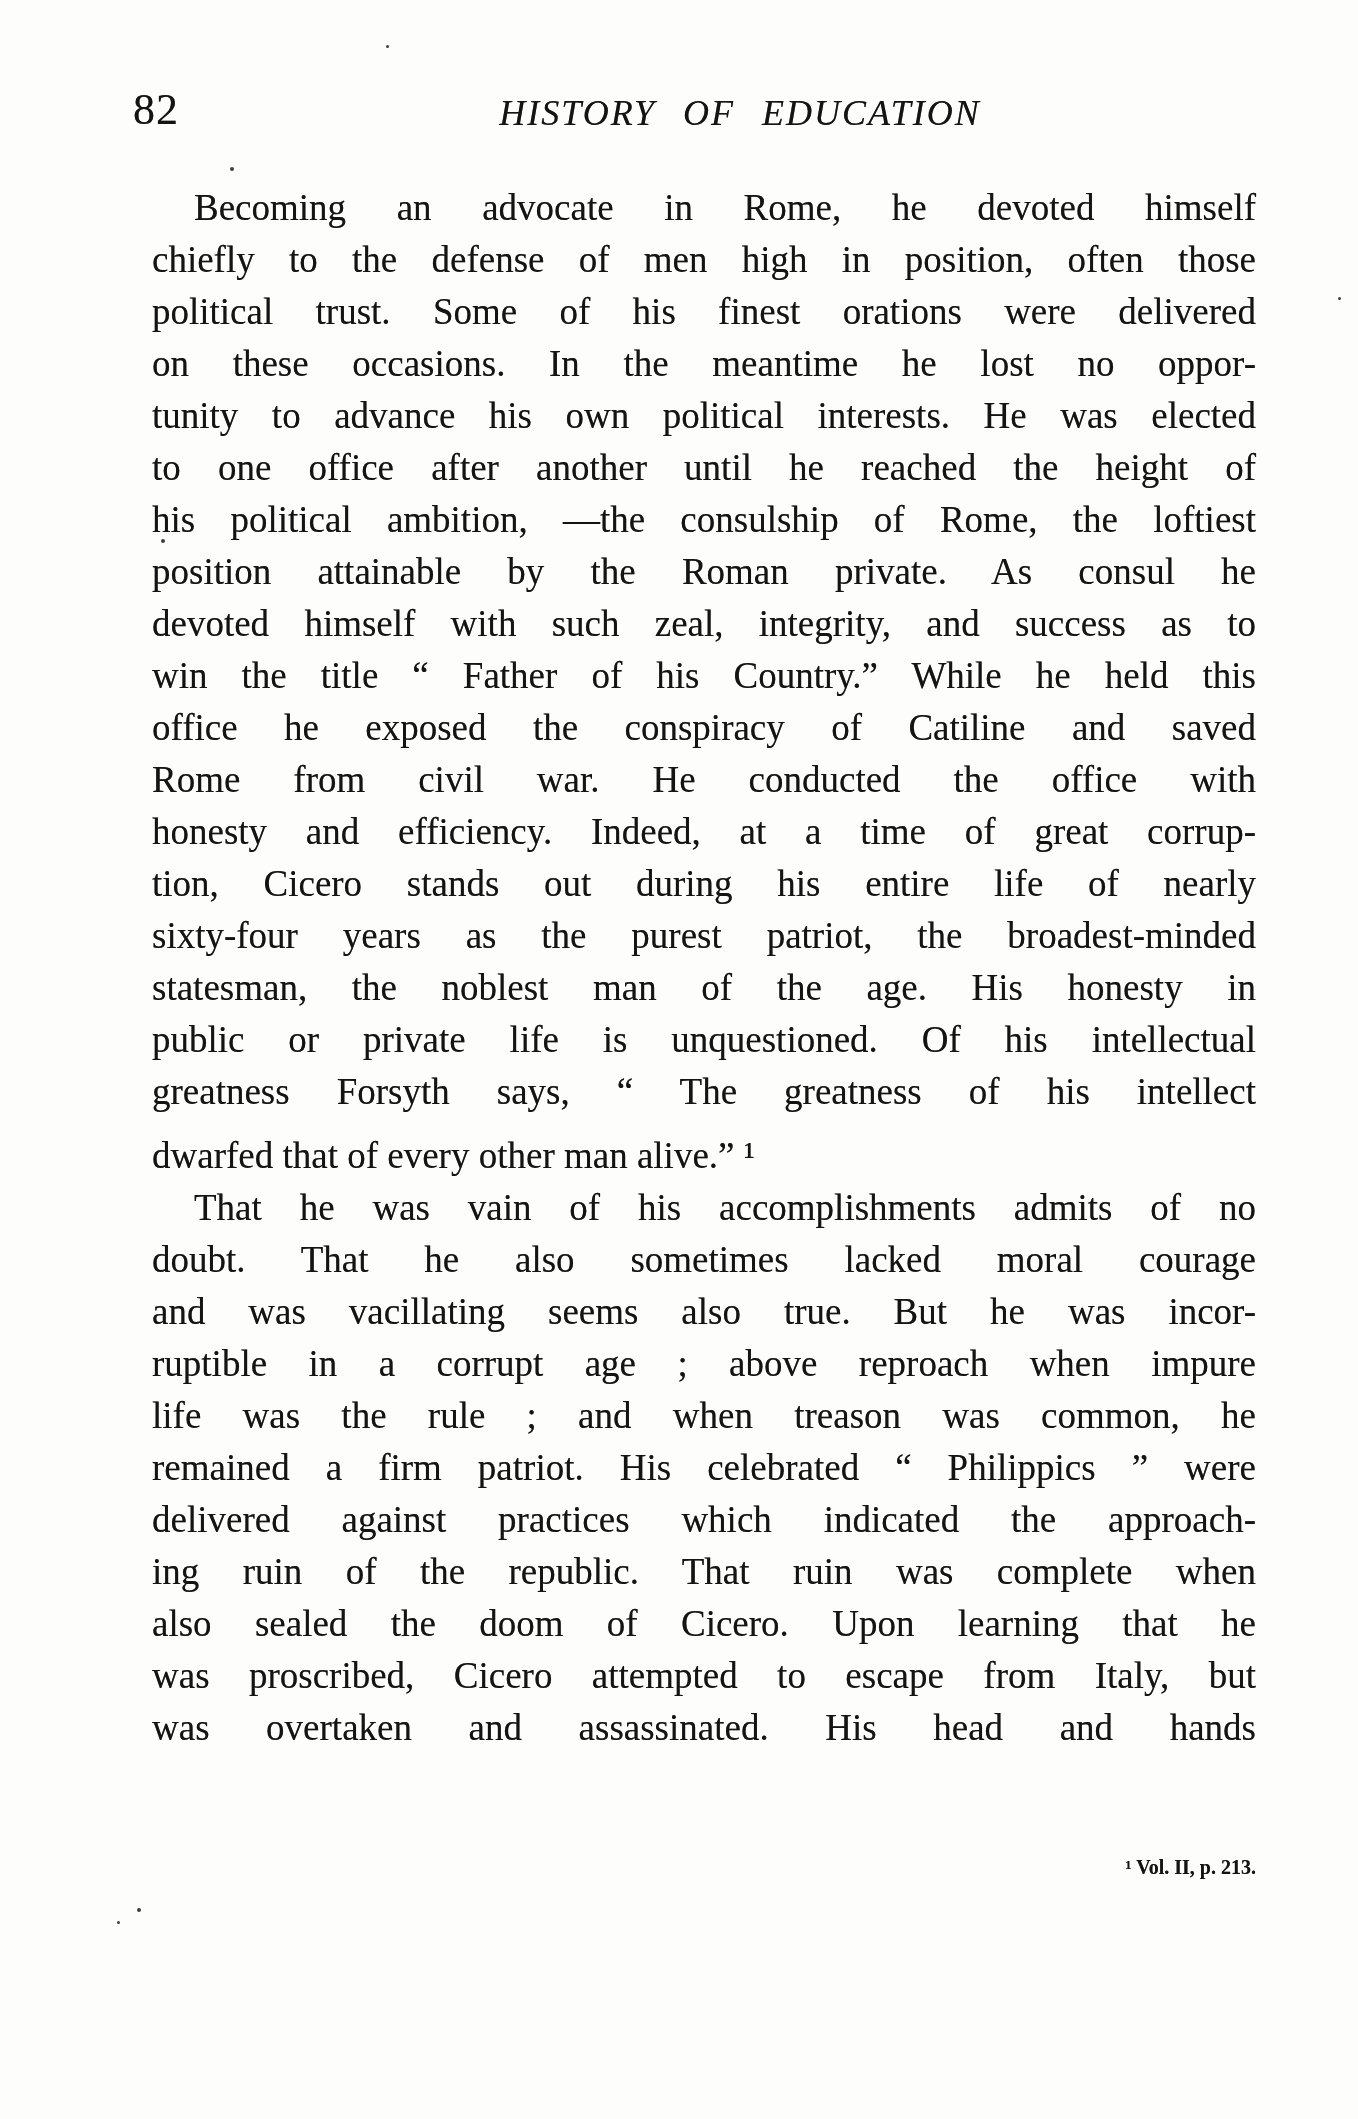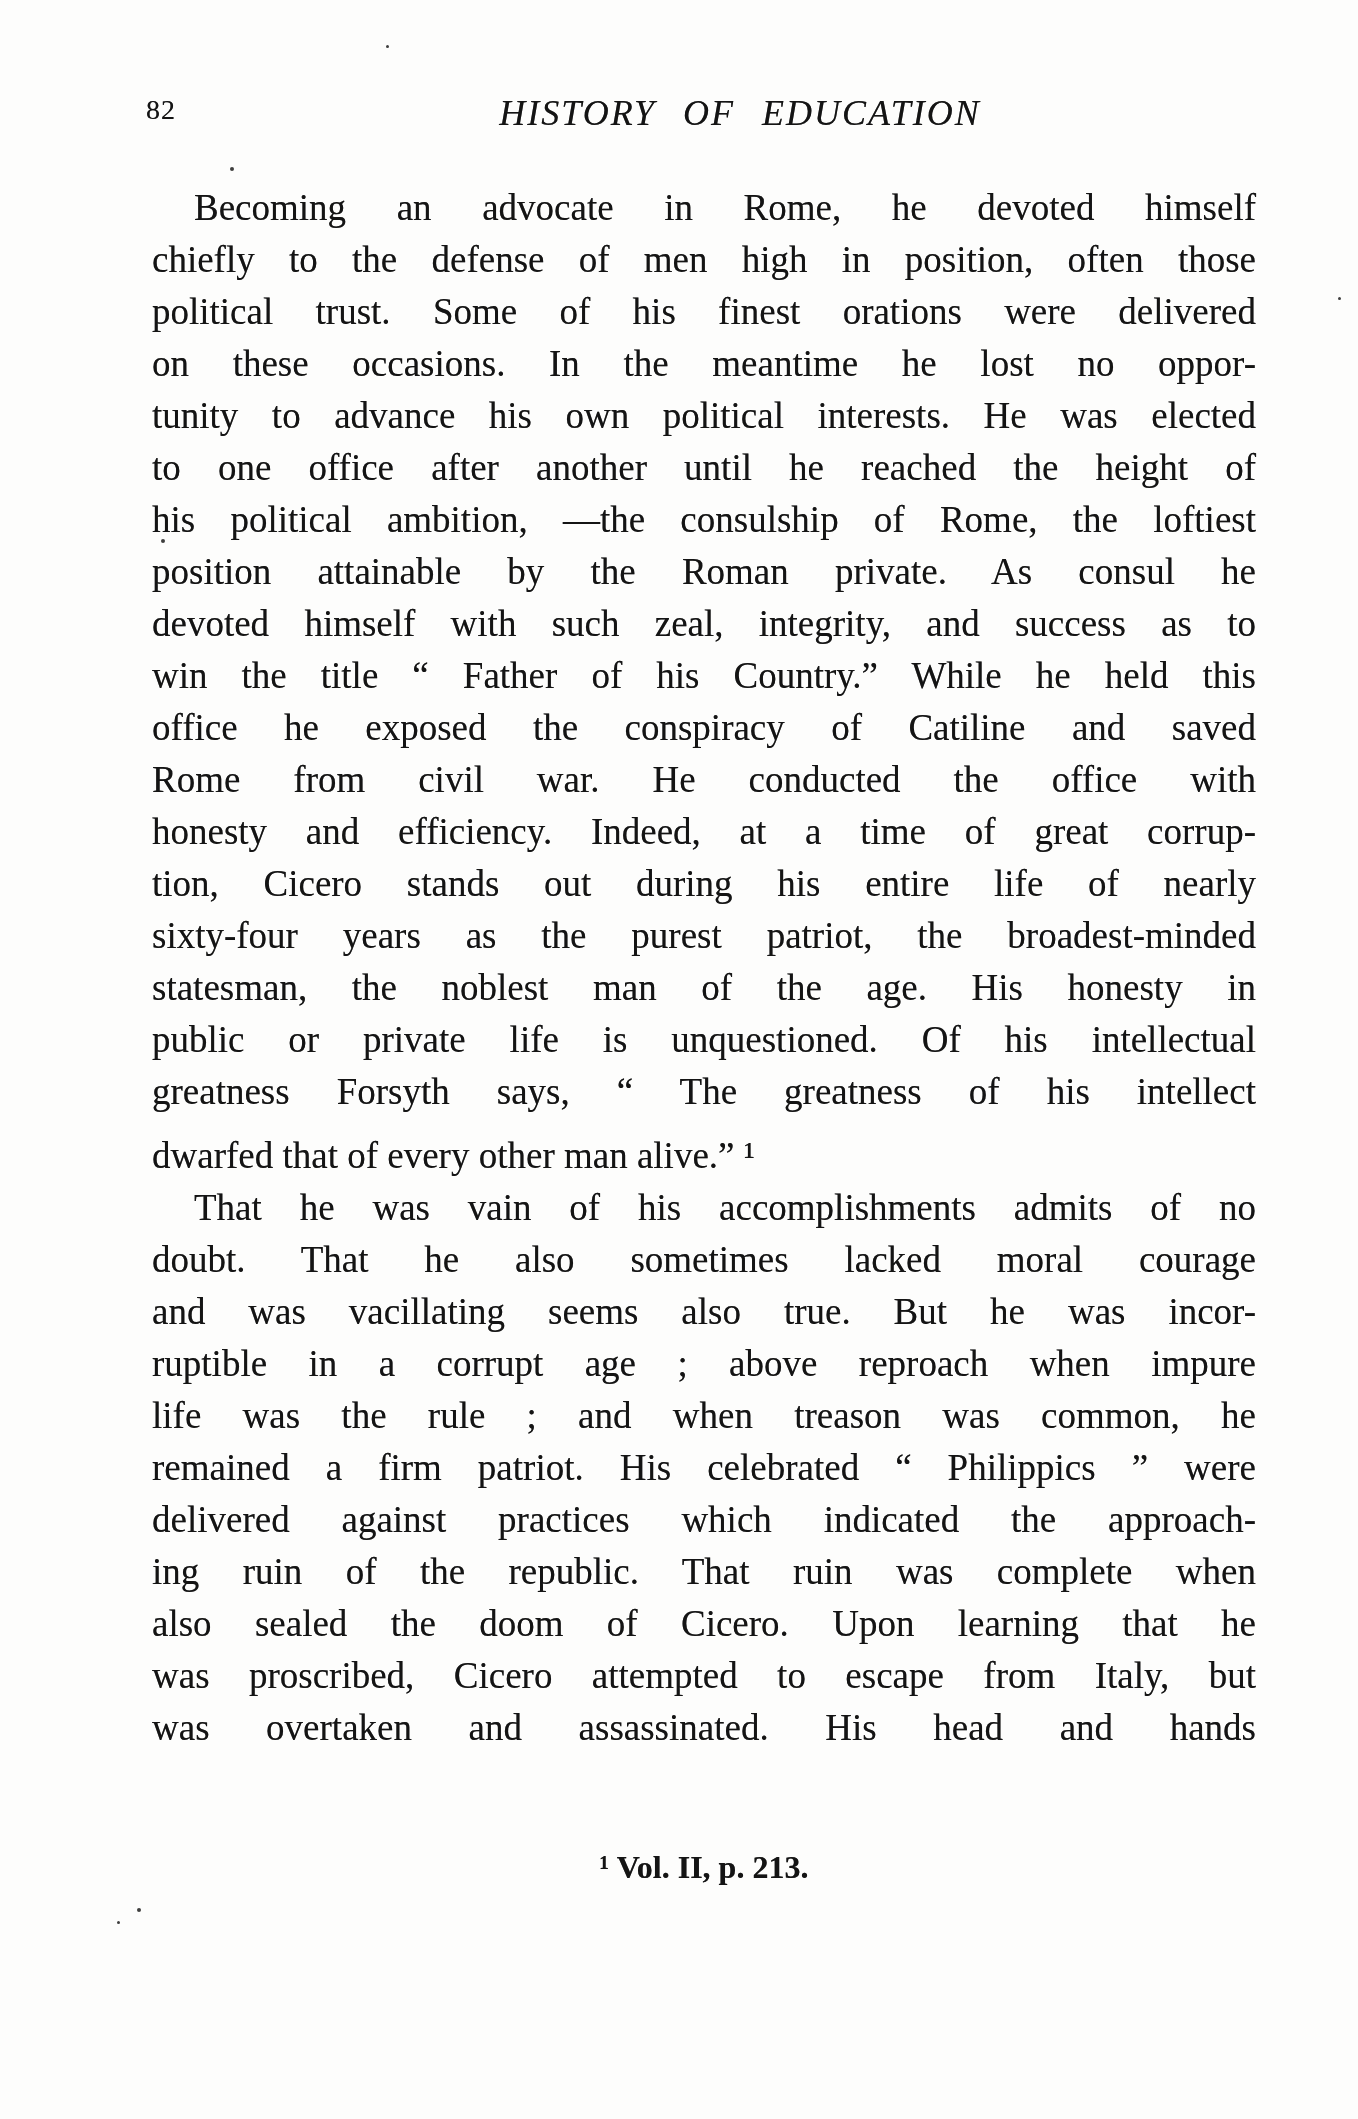--- a/index.html
+++ b/index.html
@@ -10,22 +10,22 @@
     color: #141414;
     position: relative;
     overflow: hidden;
   }
   .page {
     position: absolute; inset: 0;
     background: #fdfdfc;
   }
   .pagenum {
     position: absolute;
-    left: 146px; top: 90px;
-    font-size: 28px; line-height: 40px;
+    left: 133px; top: 90px;
+    font-size: 44px; line-height: 40px;
     letter-spacing: 1px;
     text-shadow: 0 0 0.6px rgba(0,0,0,0.55);
     font-family: Liberation Serif, serif;
   }
   .title {
     position: absolute;
     left: 152px; top: 95px; width: 1104px;
     text-align: center;
     font-style: italic;
     font-size: 36px; line-height: 36px;
@@ -44,22 +44,22 @@
     height: 52px; line-height: 52px;
     text-align: justify;
     text-align-last: justify;
     white-space: nowrap;
   }
   .line.flush { text-align-last: left; margin-top: 12px; }
   .line.indent { padding-left: 42px; }
   .footnote {
     position: absolute;
     left: 152px; top: 1850px; width: 1104px;
-    text-align: center;
-    font-size: 32px; line-height: 34px;
+    text-align: right;
+    font-size: 20px; line-height: 34px;
     font-weight: 600;
     text-shadow: 0 0 0.5px rgba(0,0,0,0.5);
   }
   .speck {
     position: absolute;
     background: #1c1c1c;
     border-radius: 50%;
     opacity: 0.85;
   }
 </style>

